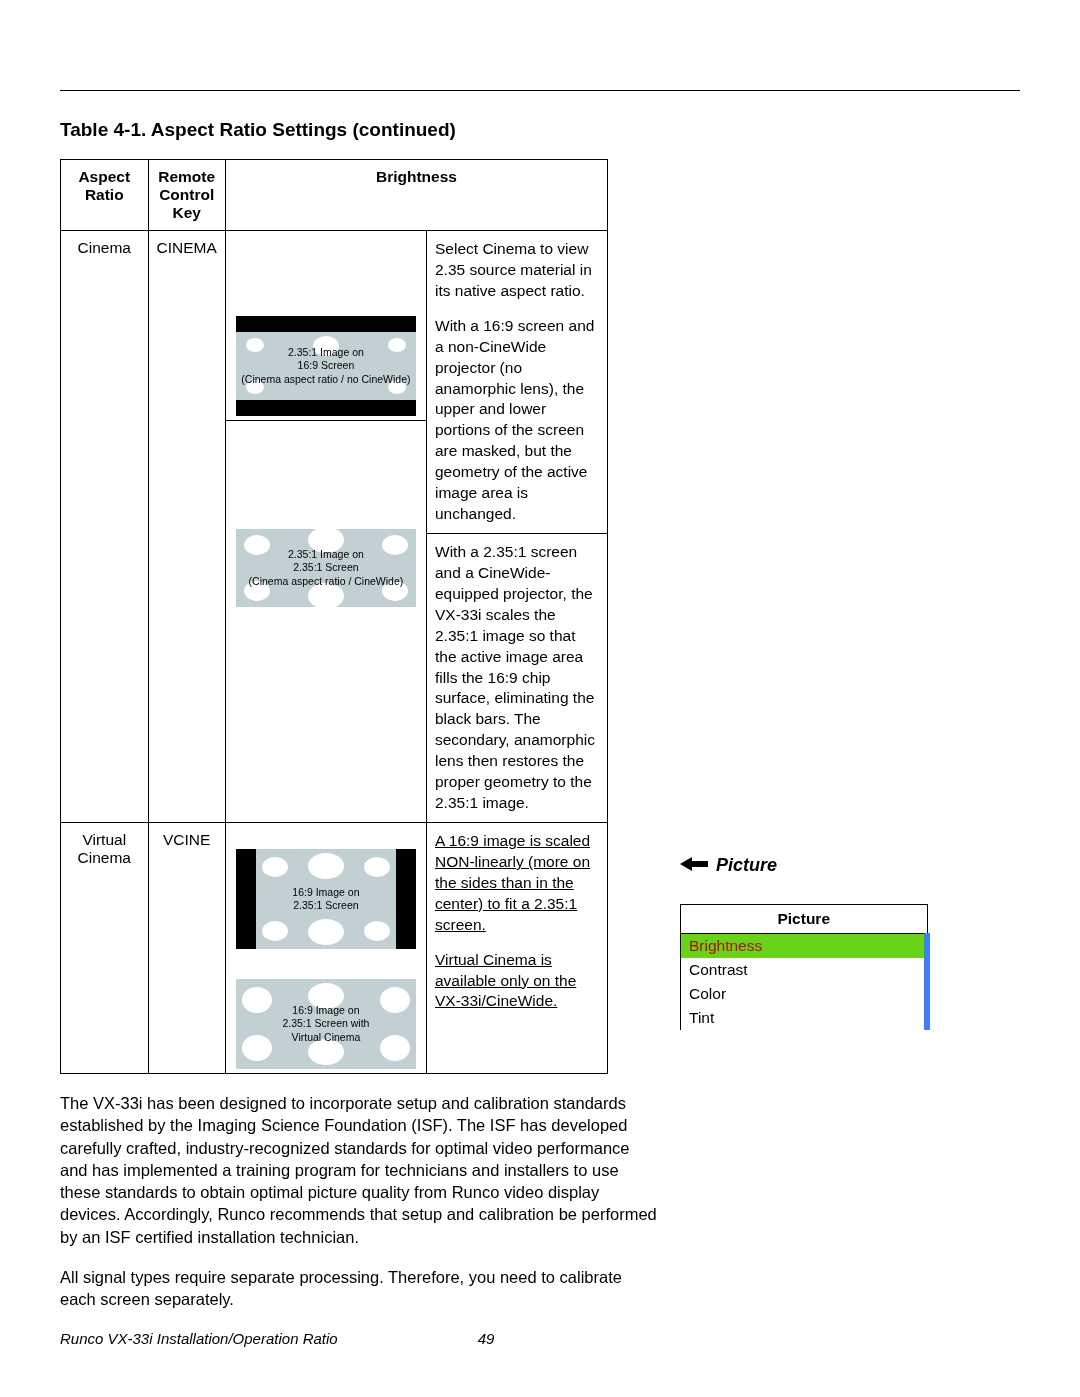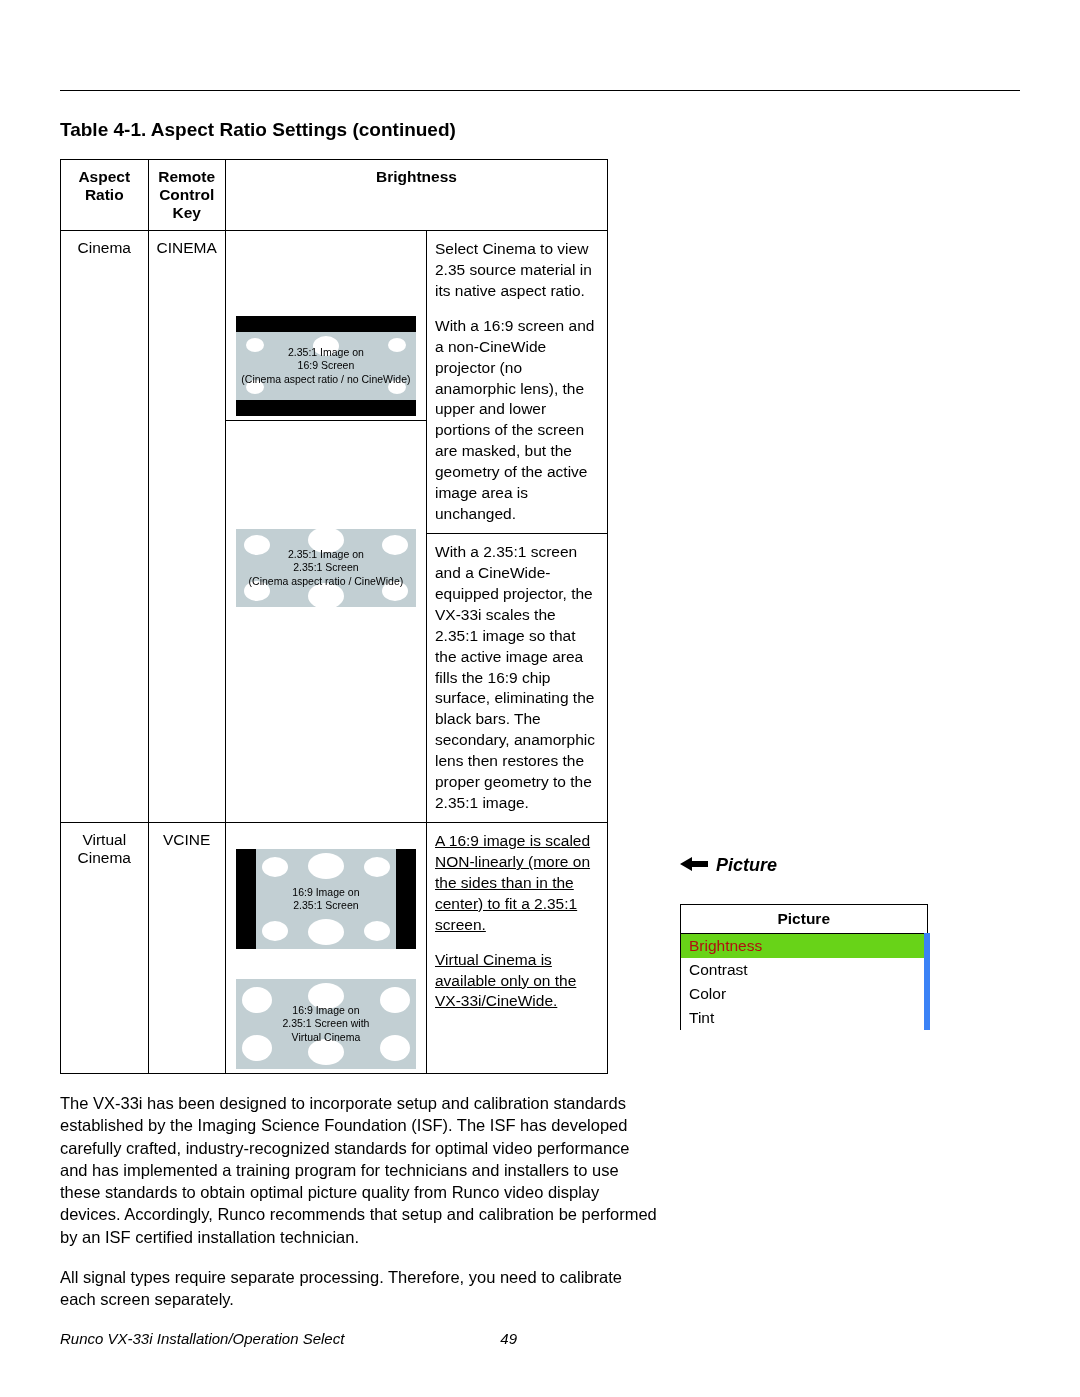--- a/index.html
+++ b/index.html
@@ -146,21 +146,21 @@
     position: absolute;
     bottom: 50px;
     left: 60px;
     right: 60px;
     display: flex;
     justify-content: flex-start;
     gap: 140px;
     font-size: 15px;
     font-style: italic;
   }
-  .footer .pg { font-style: italic; margin-left: 16px; }
+  .footer .pg { font-style: italic; }
 </style>
 </head>
 <body>
 
 <div class="page">
   <div class="top-rule"></div>
   <div class="table-title">Table 4-1. Aspect Ratio Settings (continued)</div>
 
   <table class="aspect">
     <thead>
@@ -305,15 +305,15 @@
           <td>Color</td>
         </tr>
     <tr>
           <td>Tint</td>
         </tr>
   </tbody>
     </table>
 </div>
 
 <div class="footer">
-  <span>Runco VX-33i Installation/Operation Select</span>
+  <span>Runco VX-33i Installation/Operation Ratio</span>
   <span class="pg">49</span>
 </div>
 
 </body></html>

